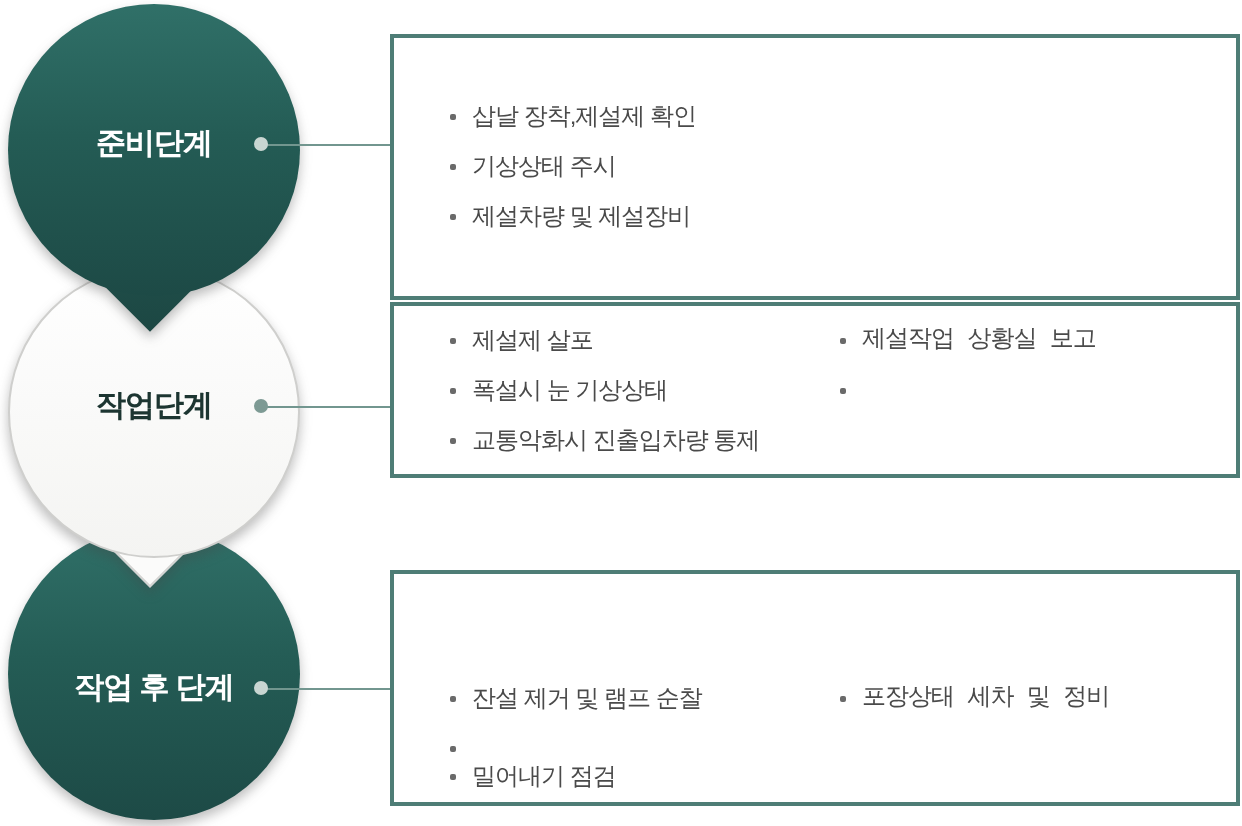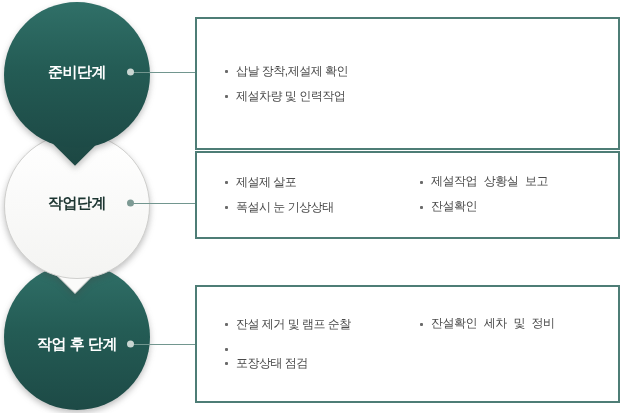--- a/index.html
+++ b/index.html
@@ -28,21 +28,21 @@
   .dot{position:absolute;width:7px;height:7px;border-radius:50%;left:127px;top:50%;transform:translateY(-50%);}
   .dot.on-dark{background:#c9d6d2;}
   .dot.on-light{background:#7d9a94;}
   .line{position:absolute;left:131px;width:64px;height:1px;top:50%;background:#72968f;}
   .r1{top:63px;} .r2{top:194px;} .r3{top:335px;}
   
   .box{position:absolute;left:195px;width:425px;border:2px solid #4e7d76;background:#fff;
     box-sizing:border-box;display:flex;align-items:center;padding-left:28px;}
   .b1{top:17px;height:133px;}
   .b2{top:151px;height:88px;}
-  .b3{top:285px;height:118px;}
+  .b3{top:285px;height:118px;align-items:flex-end;}
   .cols{display:flex;align-items:flex-start;}
   ul.col{list-style:none;margin:0;padding:0;width:195px;}
   ul.col.narrow{width:168px;font-family:Liberation Mono, monospace;}
   ul.col li{display:flex;line-height:25px;font-size:12px;color:#4a4a4a;letter-spacing:-0.5px;}
   ul.col li .b{flex:0 0 auto;width:3px;height:3px;background:#6a6a6a;border-radius:1px;margin:11px 8px 0 0;}
   ul.col li span{display:block;}
 </style>
 </head>
 <body>
 
@@ -80,68 +80,75 @@
 
   <div class="box b1">
     <div class="cols">
       <ul class="col">
         <li>
             <i class="b"></i>
             <span>삽날 장착,제설제 확인</span>
           </li>
         <li>
             <i class="b"></i>
-            <span>제설차량 및 인력작업</span>
+            <span>기상상태 주시</span>
+          </li>
+        <li>
+            <i class="b"></i>
+            <span>제설차량 및 제설장비</span>
           </li>
       </ul>
     </div>
   </div>
 
   <div class="box b2">
     <div class="cols">
       <ul class="col">
         <li>
             <i class="b"></i>
             <span>제설제 살포</span>
           </li>
         <li>
             <i class="b"></i>
             <span>폭설시 눈 기상상태</span>
           </li>
+        <li>
+            <i class="b"></i>
+            <span>교통악화시 진출입차량 통제</span>
+          </li>
       </ul>
       <ul class="col narrow">
         <li>
             <i class="b"></i>
             <span>제설작업 상황실 보고</span>
           </li>
         <li>
             <i class="b"></i>
-            <span>잔설확인</span>
           </li>
       </ul>
     </div>
   </div>
 
   <div class="box b3">
     <div class="cols">
       <ul class="col">
         <li>
             <i class="b"></i>
             <span>잔설 제거 및 램프 순찰</span>
           </li>
         <li>
             <i class="b"></i>
           </li>
         <li>
             <i class="b"></i>
-            <span>포장상태 점검</span>
+            <span>밀어내기 점검</span>
           </li>
       </ul>
       <ul class="col narrow">
         <li>
             <i class="b"></i>
-            <span>잔설확인 세차 및 정비</span>
+            <span>포장상태 세차 및 정비</span>
           </li>
       </ul>
     </div>
   </div>
 
 </div>
 
 </body></html>

